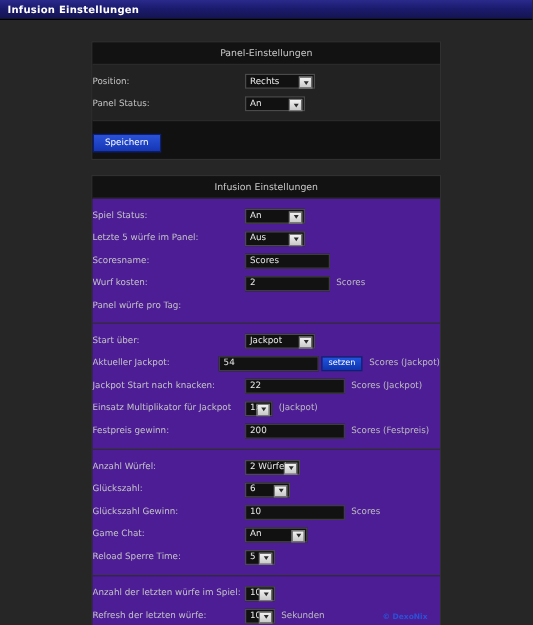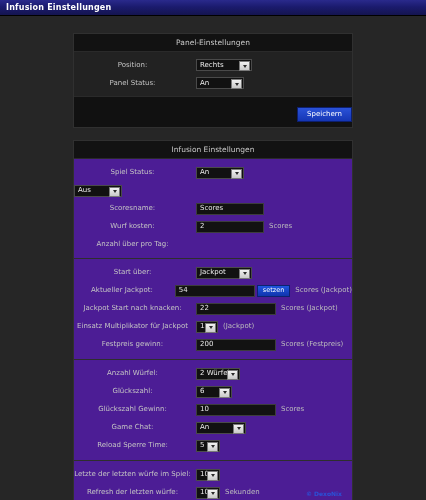--- a/index.html
+++ b/index.html
@@ -47,41 +47,41 @@
     color:#c9c9c9;
     padding:4px 0 4px;
     border-bottom:1px solid #2a2a2a;
   }
   .panel-body{
     background:#222222;
     padding:7px 0 7px;
   }
   .panel-foot{
     background:#111111;
-    text-align:right;
+    text-align:left;
     padding:4px 0 5px;
     border-top:1px solid #2a2a2a;
   }
   .section{
     background:#4c1d95;
     padding:8px 0 8px;
     border-bottom:1px solid #2e2e2e;
   }
   .section.last{border-bottom:none;}
   
   .row{
     display:flex;align-items:center;
     margin:0 0 6px 0;
     font-size:7px;
     line-height:11px;
   }
   .row:last-child{margin-bottom:0;}
   .lbl{
     width:117px;
-    text-align:center;
+    text-align:left;
     padding-right:5px;
     color:#c4c4c4;
     font-size:7px;
     white-space:nowrap;
     overflow:hidden;
   }
   .ctrl{display:flex;align-items:center;}
   .suffix{
     margin-left:5px;color:#bdbdbd;font-size:7px;white-space:nowrap;
   }
@@ -215,20 +215,21 @@
           <div class="ctrl">
             <div class="sel w-status">
               <span>An</span>
               <span class="arrowbox">
                   <i></i>
                 </span>
             </div>
           </div>
         </div>
         <div class="row">
+          <div class="lbl">Letzte 5 würfe im Panel:</div>
           <div class="ctrl">
             <div class="sel w-status">
               <span>Aus</span>
               <span class="arrowbox">
                   <i></i>
                 </span>
             </div>
           </div>
         </div>
         <div class="row">
@@ -238,21 +239,21 @@
           </div>
         </div>
         <div class="row">
           <div class="lbl">Wurf kosten:</div>
           <div class="ctrl">
             <div class="inp w-txt">2</div>
             <span class="suffix">Scores</span>
           </div>
         </div>
         <div class="row">
-          <div class="lbl">Anzahl über pro Tag:</div>
+          <div class="lbl">Panel würfe pro Tag:</div>
         </div>
       </div>
 
       <div class="section">
         <div class="row">
           <div class="lbl">Start über:</div>
           <div class="ctrl">
             <div class="sel w-pos">
               <span>Jackpot</span>
               <span class="arrowbox">
@@ -346,21 +347,21 @@
               <span class="arrowbox">
                   <i></i>
                 </span>
             </div>
           </div>
         </div>
       </div>
 
       <div class="section last">
         <div class="row">
-          <div class="lbl">Letzte der letzten würfe im Spiel:</div>
+          <div class="lbl">Anzahl der letzten würfe im Spiel:</div>
           <div class="ctrl">
             <div class="sel w-xs">
               <span>10</span>
               <span class="arrowbox">
                   <i></i>
                 </span>
             </div>
           </div>
         </div>
         <div class="row">

